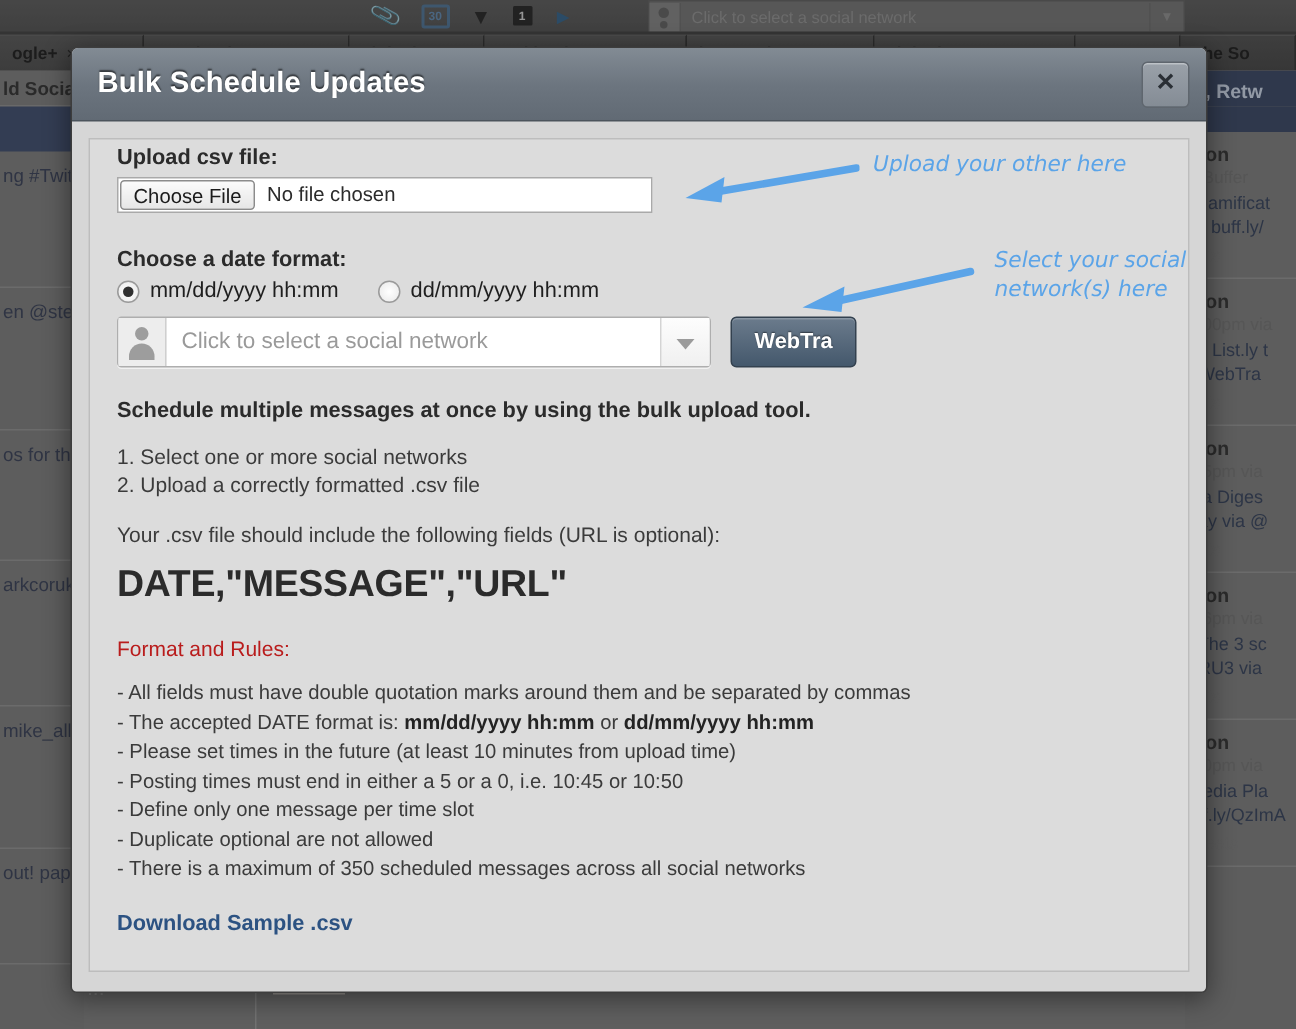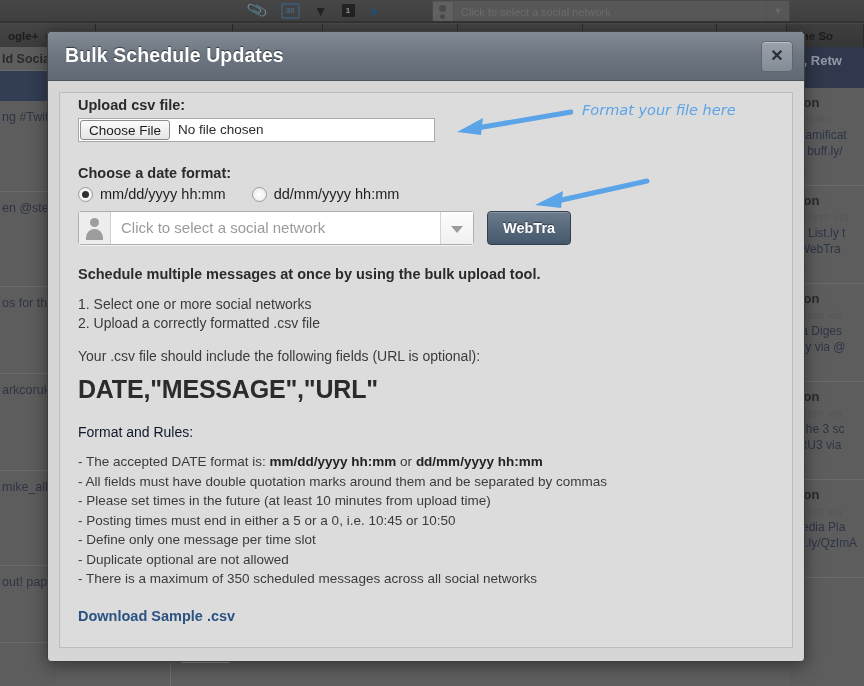--- a/index.html
+++ b/index.html
@@ -460,21 +460,21 @@
   .csv-format {
     margin-top: 11px;
     font-size: 25px;
     font-weight: bold;
     color: #2b2b2b;
     letter-spacing: -0.2px;
   }
   .fmt-rules-hd {
     margin-top: 20px;
     font-size: 14px;
-    color: #0f172a;
+    color: #b91c1c;
   }
   .rules {
     margin-top: 12px;
     font-size: 13.5px;
     color: #3b3b3b;
     line-height: 19.5px;
   }
   .rules b { color: #232323; }
   .dl-link {
     margin-top: 19px;
@@ -659,38 +659,40 @@
       <div>2. Upload a correctly formatted .csv file</div>
     </div>
 
     <div class="fields-note">Your .csv file should include the following fields (URL is optional):</div>
 
     <div class="csv-format">DATE,"MESSAGE","URL"</div>
 
     <div class="fmt-rules-hd">Format and Rules:</div>
 
     <div class="rules">
+      <div>- All fields must have double quotation marks around them and be separated by commas</div>
       <div>- The accepted DATE format is: <b>mm/dd/yyyy hh:mm</b> or <b>dd/mm/yyyy hh:mm</b></div>
-      <div>- All fields must have double quotation marks around them and be separated by commas</div>
       <div>- Please set times in the future (at least 10 minutes from upload time)</div>
       <div>- Posting times must end in either a 5 or a 0, i.e. 10:45 or 10:50</div>
       <div>- Define only one message per time slot</div>
       <div>- Duplicate optional are not allowed</div>
       <div>- There is a maximum of 350 scheduled messages across all social networks</div>
     </div>
 
     <div class="dl-link">Download Sample .csv</div>
 
     
     <svg class="annot-arrow" style="left:393px; top:15px;" width="120" height="36" viewBox="0 0 120 36">
       <path d="M118 4 L24 20" stroke="#5ba4e8" stroke-width="5" fill="none" stroke-linecap="round"></path>
       <path d="M4 24 L30 10 L28 27 Z" fill="#5ba4e8"></path>
     </svg>
-    <div class="annot" style="left:522px; top:8px;">Format your file here</div>
+    <div class="annot" style="left:522px; top:8px;">Upload your other here</div>
 
     
     <svg class="annot-arrow" style="left:471px; top:82px;" width="120" height="40" viewBox="0 0 120 40">
       <path d="M116 6 L26 26" stroke="#5ba4e8" stroke-width="5" fill="none" stroke-linecap="round"></path>
       <path d="M4 30 L32 16 L30 33 Z" fill="#5ba4e8"></path>
     </svg>
+    <div class="annot" style="left:603px; top:72px;">Select your social
+network(s) here</div>
 
   </div>
 </div>
 
 </body></html>

